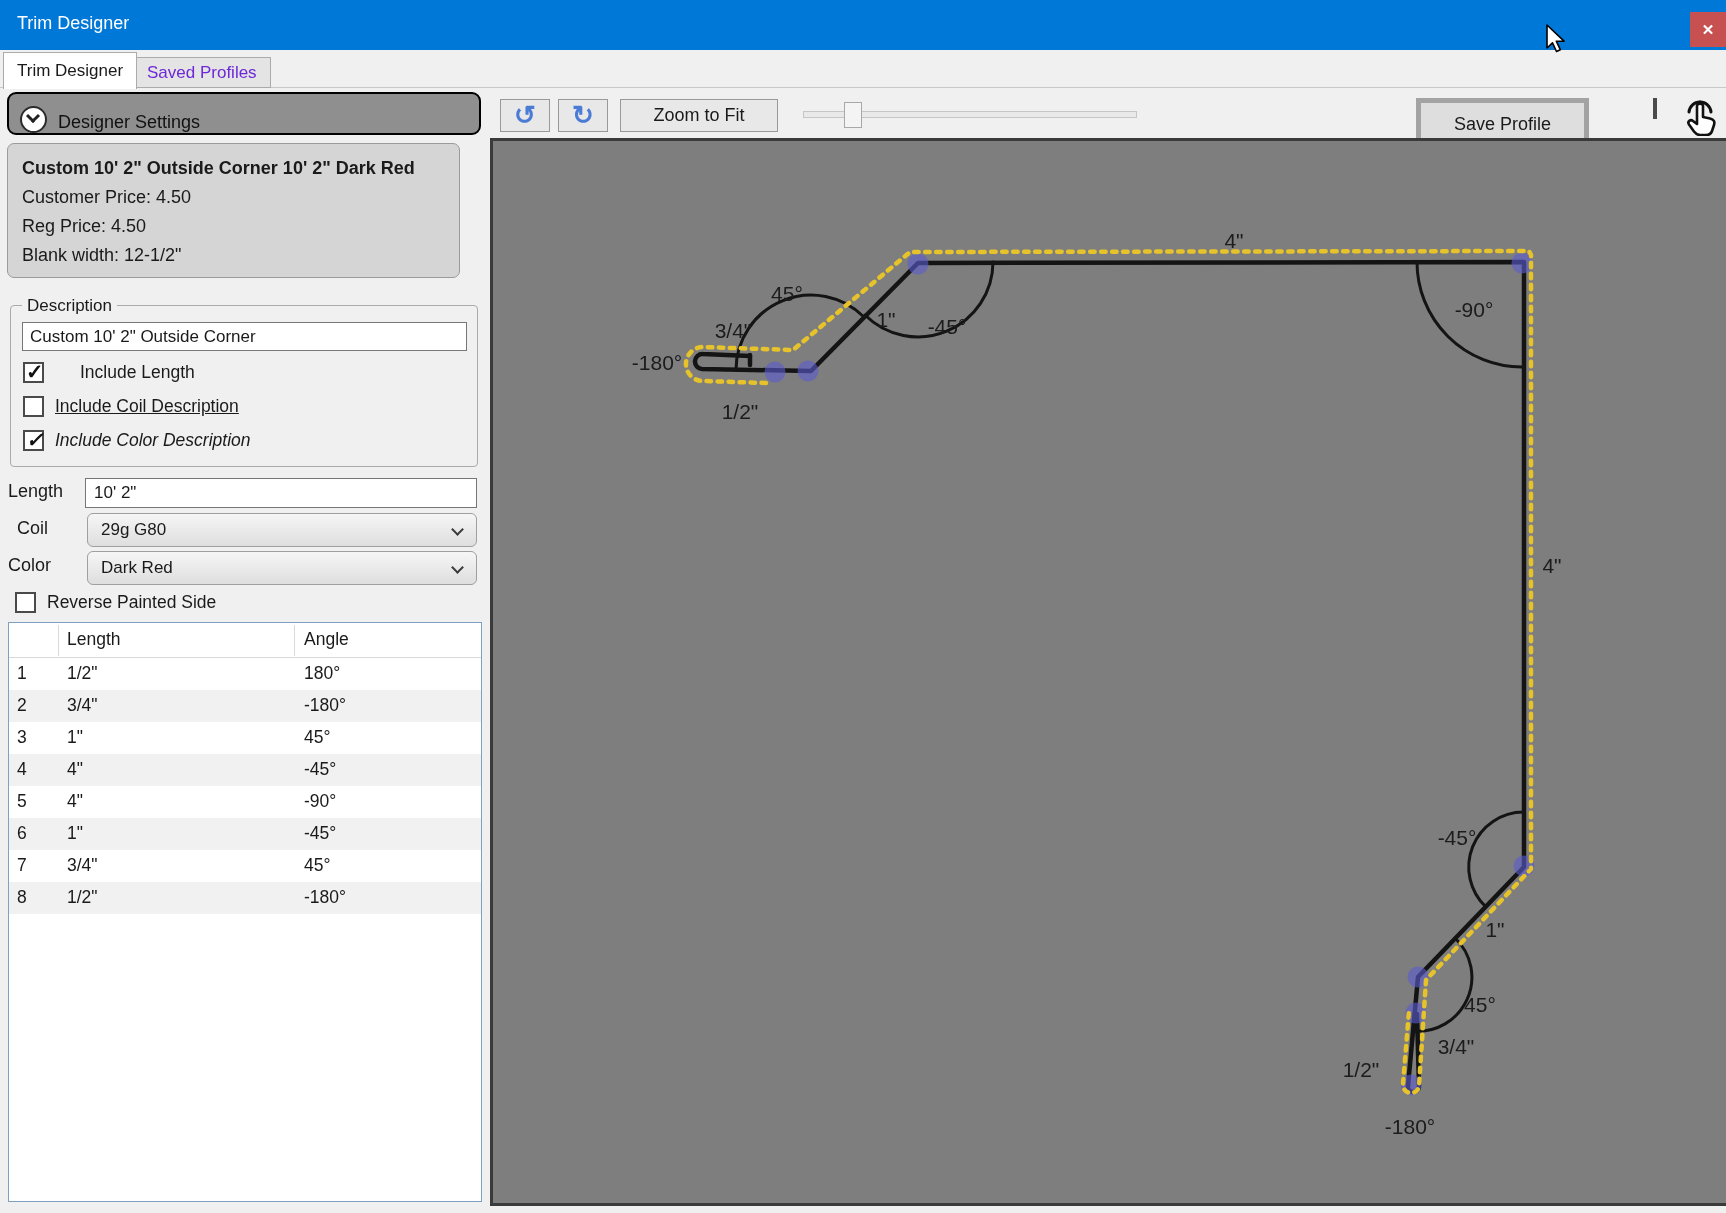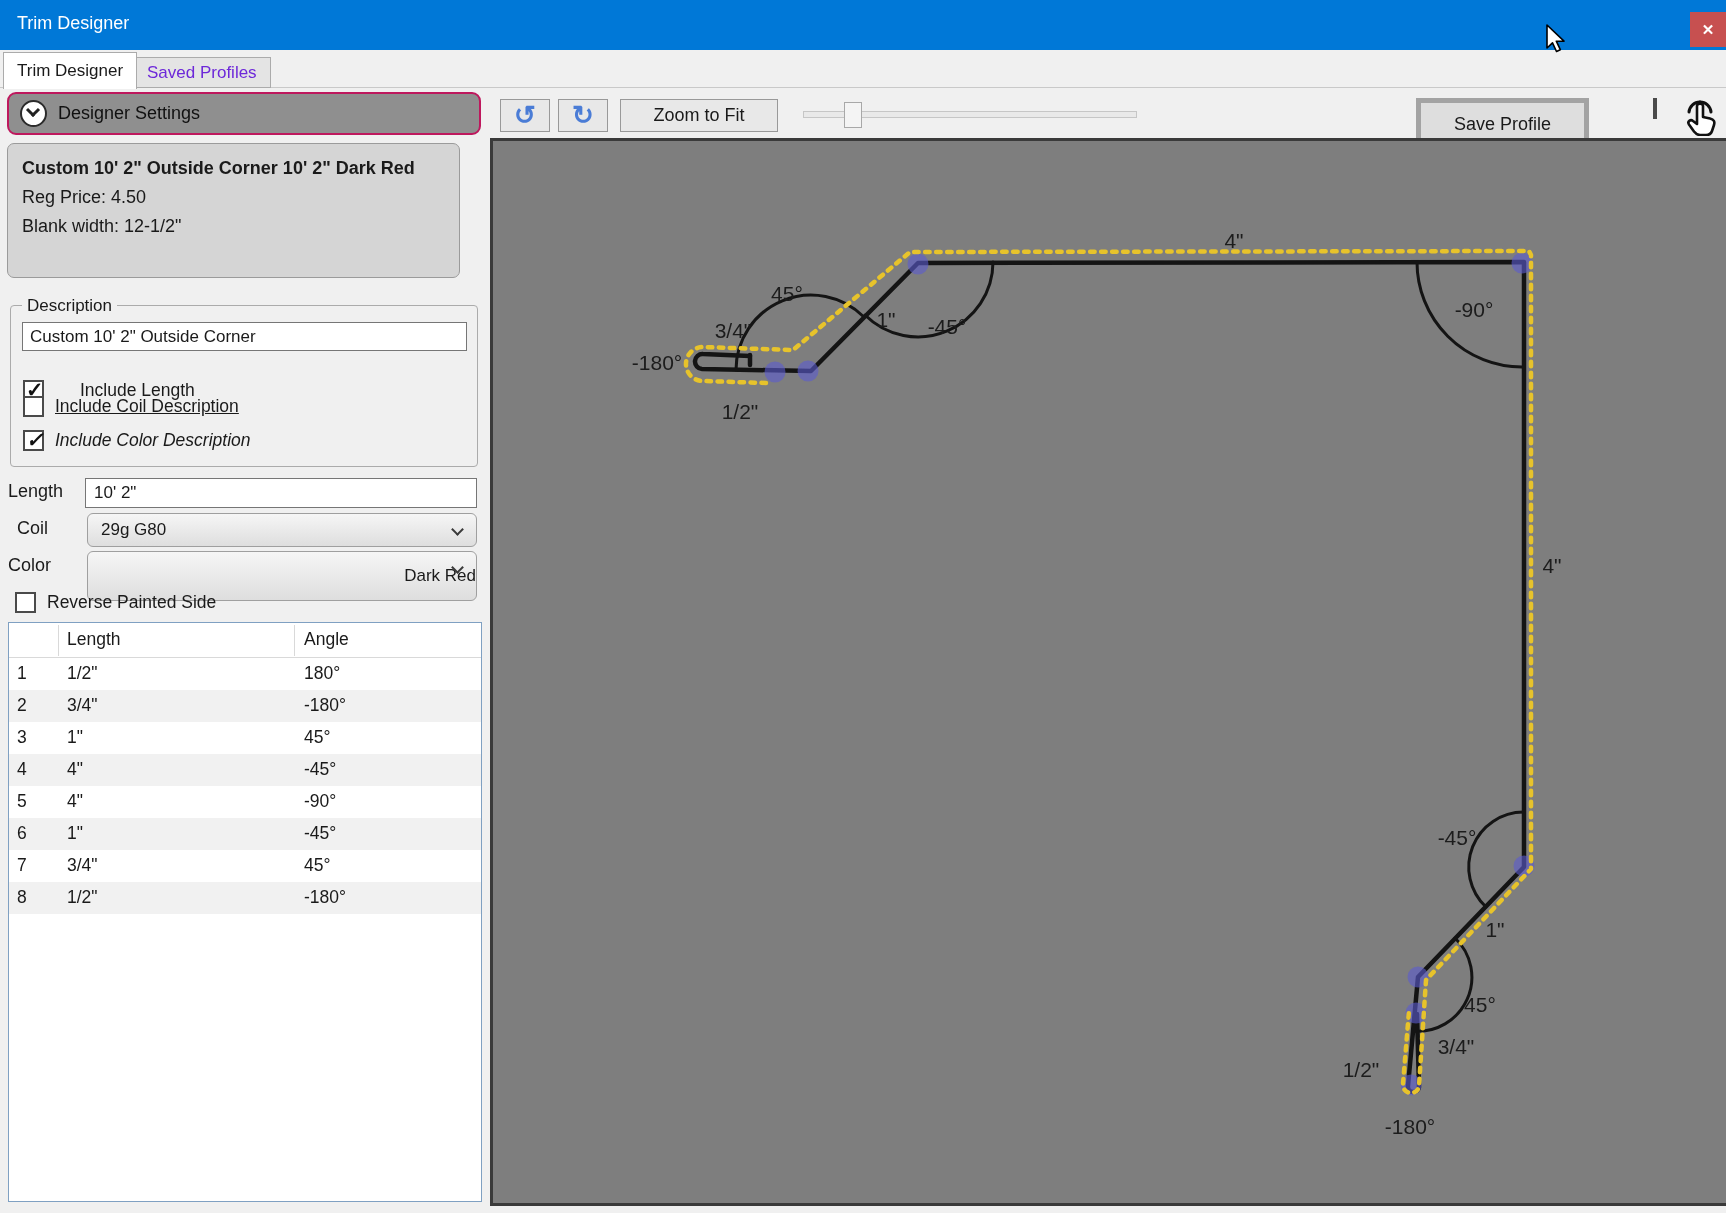--- a/index.html
+++ b/index.html
@@ -14,22 +14,22 @@
                font-size:15px; font-weight:bold; display:flex; align-items:center; justify-content:center; }
 
   
   .tabstrip { left:0; top:50px; width:1726px; height:38px; background:#f0f0f0; }
   .tabstrip-line { left:0; top:87px; width:1726px; height:1px; background:#c9c9c9; }
   .tab { border:1px solid #ababab; display:flex; align-items:center; padding:0 13px; font-size:17px; }
   .tab.active { left:3px; top:52px; height:37px; background:#fff; border-bottom:none; z-index:2; }
   .tab.inactive { left:133px; top:57px; height:31px; background:#e4e4e4; color:#6d28d9; }
 
   
-  .ds-header { left:7px; top:92px; width:474px; height:43px; background:#8f8f8f; border:2px solid #be185d;
-               border-radius:9px; display:flex; align-items:center; }
+  .ds-header { left:7px; top:92px; width:474px; height:43px; background:#8f8f8f; border:2px solid #000000;
+               border-radius:9px; display:flex; align-items:flex-end; }
   .ds-circle { width:27px; height:27px; border-radius:50%; background:#fff; border:2px solid #2b2b2b;
                margin-left:11px; position:relative; }
   .chev { position:absolute; width:10px; height:10px; border-right:3px solid #222; border-bottom:3px solid #222;
           transform:rotate(45deg); left:6px; top:3px; }
   .ds-label { margin-left:11px; font-size:18px; color:#111; }
 
   .info-box { left:7px; top:143px; width:453px; height:135px; background:#d5d5d5; border:1px solid #9b9b9b;
               border-radius:7px; padding:10px 0 0 14px; font-size:18px; line-height:29px; }
   .info-title { font-weight:bold; }
 
@@ -102,29 +102,30 @@
 <div class="abs ds-header">
   <span class="ds-circle">
       <span class="chev"></span>
     </span>
   <span class="ds-label">Designer Settings</span>
 </div>
 
 
 <div class="abs info-box">
   <div class="info-title">Custom 10' 2" Outside Corner 10' 2" Dark Red</div>
+  <div>Customer Price: 4.50</div>
   <div>Reg Price: 4.50</div>
   <div>Blank width:  12-1/2"</div>
 </div>
 
 
 <div class="abs groupbox"></div>
 <div class="abs groupbox-legend">Description</div>
 <div class="abs desc-input">Custom 10' 2" Outside Corner</div>
-<div class="abs cb-row" style="left:23px; top:380px;gap:36px;">
+<div class="abs cb-row" style="left:23px; top:362px;gap:36px;">
   <span class="cb-box checked"></span>
   <span>Include Length</span>
 </div>
 <div class="abs cb-row" style="left:23px; top:396px;text-decoration:underline;">
   <span class="cb-box"></span>
   <span>Include Coil Description</span>
 </div>
 <div class="abs cb-row" style="left:23px; top:430px;font-style:italic;">
   <span class="cb-box checked"></span>
   <span>Include Color Description</span>
@@ -132,21 +133,21 @@
 
 
 <div class="abs field-label" style="left:8px; top:481px;">Length</div>
 <div class="abs text-input" style="left:85px; top:478px; width:392px; height:30px;">10' 2"</div>
 <div class="abs field-label" style="left:8px; top:518px;margin-left:9px;">Coil</div>
 <div class="abs dropdown" style="left:87px; top:513px; width:390px; height:34px;">
   <span>29g G80</span>
   <span class="dd-chev"></span>
 </div>
 <div class="abs field-label" style="left:8px; top:555px;">Color</div>
-<div class="abs dropdown" style="left:87px; top:551px; width:390px; height:50px;justify-content:flex-end;">
+<div class="abs dropdown" style="left:87px; top:551px; width:390px; height:34px;">
   <span>Dark Red</span>
   <span class="dd-chev"></span>
 </div>
 <div class="abs cb-row" style="left:15px; top:592px;">
   <span class="cb-box"></span>
   <span>Reverse Painted Side</span>
 </div>
 
 
 <div class="abs seg-table">

